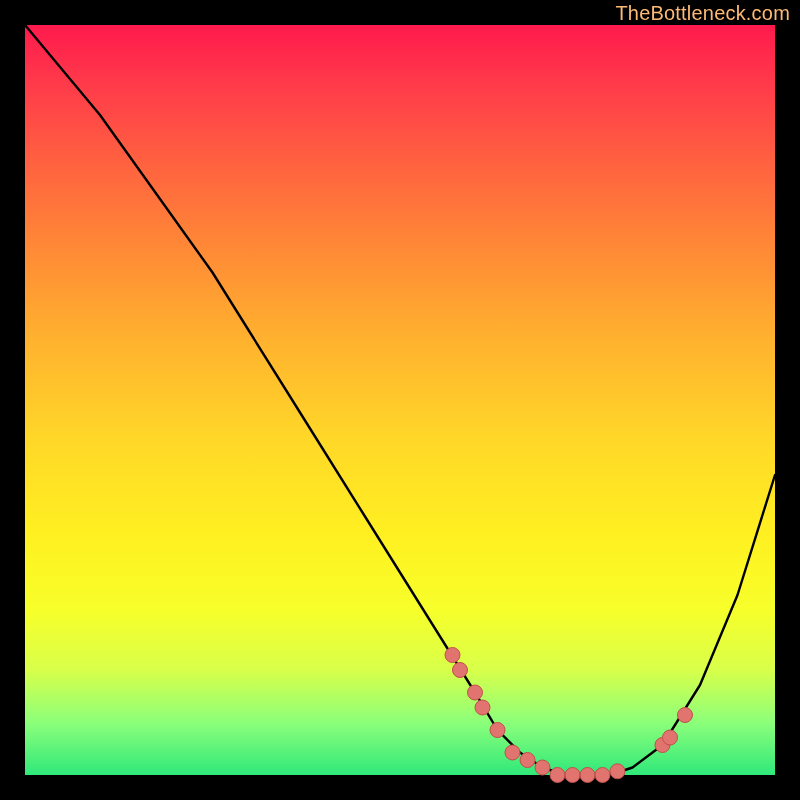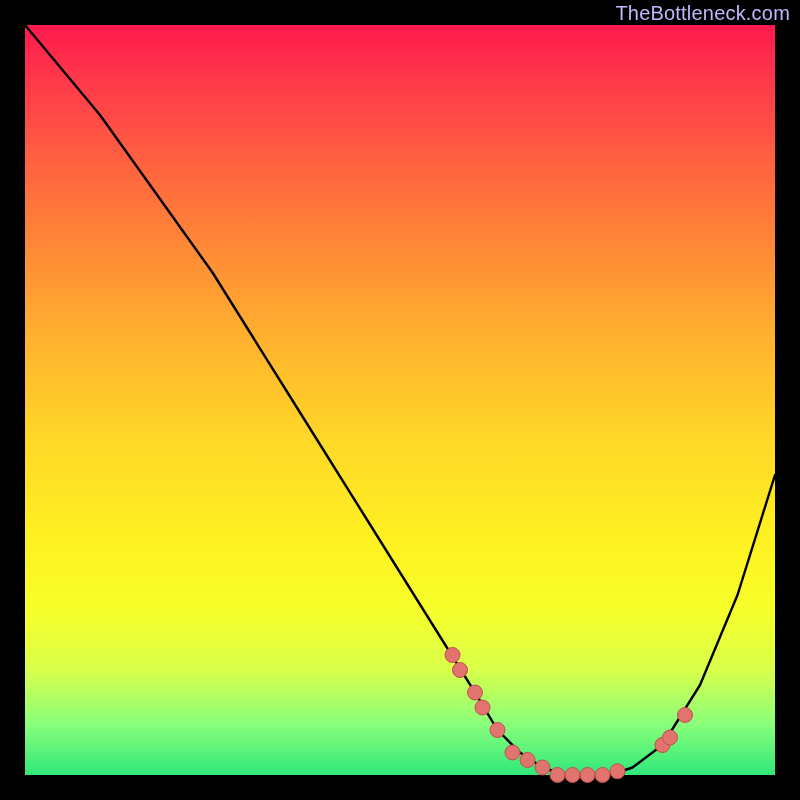--- a/index.html
+++ b/index.html
@@ -27,21 +27,21 @@
       #fff021 68%,
       #f7ff2a 78%,
       #d8ff4a 86%,
       #8cff7a 93%,
       #2fe87a 100%);
   }
   .attribution {
     position: absolute;
     top: 2px;
     right: 10px;
-    color: #c4b5fd;
+    color: #fdba74;
     font-size: 20px;
     font-weight: 500;
     letter-spacing: 0.2px;
     z-index: 5;
   }
   svg.curve {
     position: absolute;
     left: 0;
     top: 0;
     width: 750px;

